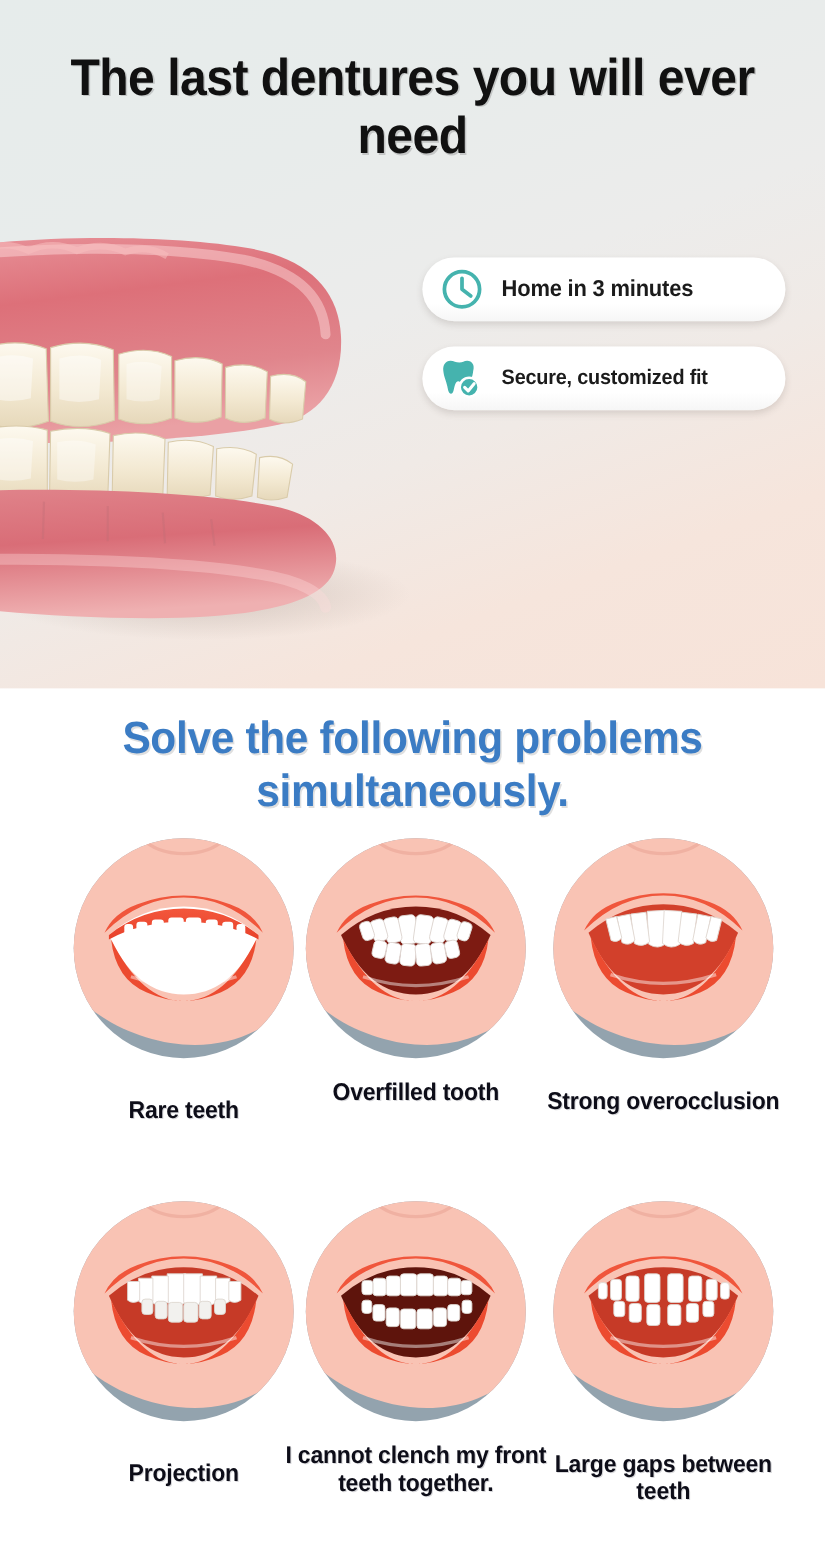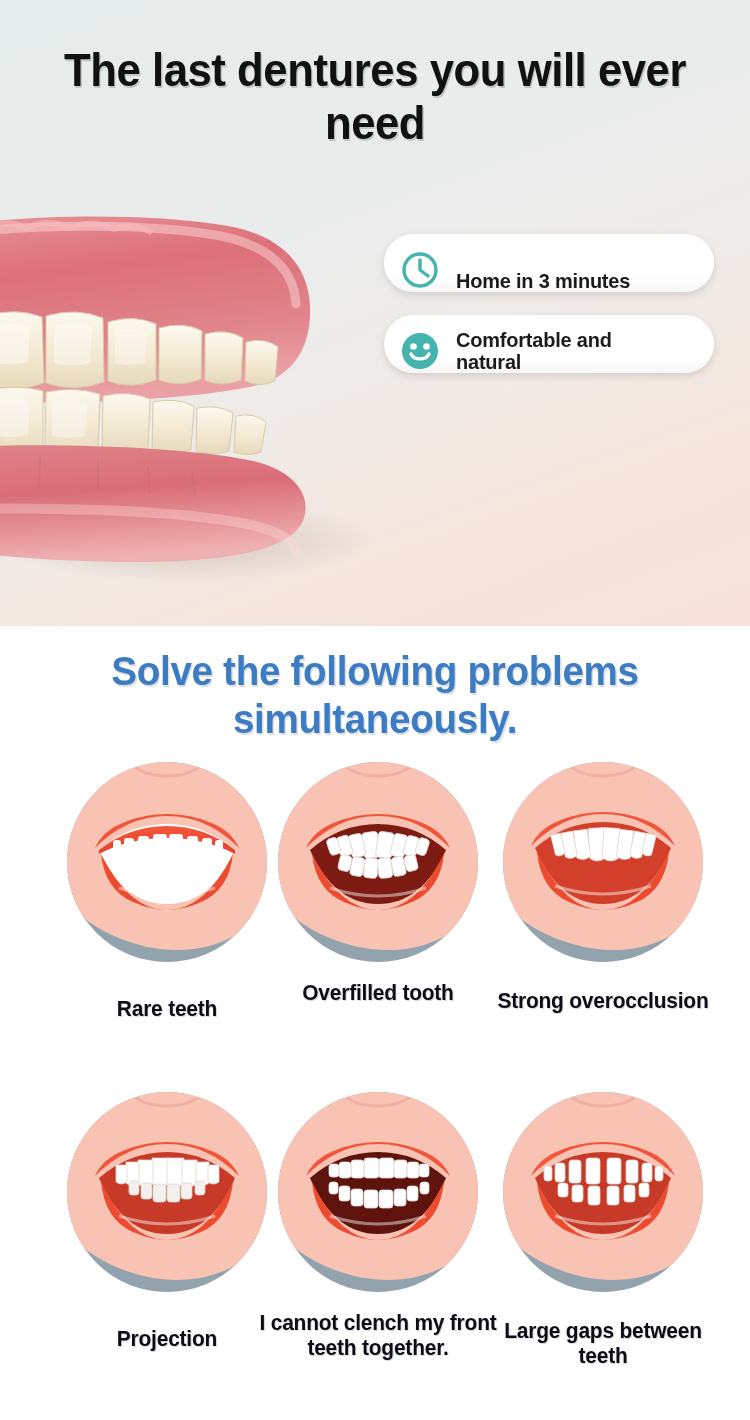--- a/index.html
+++ b/index.html
@@ -47,21 +47,21 @@
     position:absolute;
     left:384px; top:234px;
     width:400px;
   }
   .card {
     position:relative;
     height:58px;
     background:linear-gradient(180deg,#ffffff 0%,#ffffff 72%,#f6f6f6 100%);
     border-radius:29px;
     display:flex;
-    align-items:flex-end;
+    align-items:center;
     margin-bottom:23px;
     box-shadow:0 3px 7px rgba(90,80,70,0.18);
     padding-left:14px;
     width:330px;
   }
   .card .ico {
     width:44px; height:44px;
     flex:0 0 44px;
     display:flex; align-items:center; justify-content:center;
   }
@@ -224,33 +224,34 @@
     <div class="card">
       <span class="ico">
         <svg width="40" height="40" viewBox="0 0 40 40">
           <circle cx="20" cy="20" r="16" fill="none" stroke="#45b3ae" stroke-width="3.4"></circle>
           <path d="M20 10 L20 20 L28 26" fill="none" stroke="#45b3ae" stroke-width="3.4" stroke-linecap="round" stroke-linejoin="round"></path>
         </svg>
       </span>
       <span class="ctext">Home in 3 minutes</span>
     </div>
 
-
-    <div class="card">
+    <div class="card small">
       <span class="ico">
         <svg width="42" height="42" viewBox="0 0 42 42">
-          <circle cx="21" cy="21" r="18" fill="#45b3ae"></circle>
-          <circle cx="14.5" cy="16.5" r="3.3" fill="#ffffff"></circle>
-          <circle cx="27.5" cy="16.5" r="3.3" fill="#ffffff"></circle>
-          <path d="M12 24 C15 30.5 27 30.5 30 24" fill="none" stroke="#ffffff" stroke-width="3.4" stroke-linecap="round"></path>
+          <path d="M10.5 5 C6 5 3.5 9 4 14 c0.6 6 2.6 9 3.6 14 c0.7 3.6 1.2 7 3.4 7
+                   c2.4 0 2.4-4.4 3.6-8 c0.7-2.2 1.6-3.4 3-3.4 c1.4 0 2.3 1.2 3 3.4
+                   c1.2 3.6 1.2 8 3.6 8 c2.2 0 2.7-3.4 3.4-7 c1-5 3-8 3.6-14
+                   C32.7 9 30.2 5 25.7 5 c-3 0-4 1.6-7.1 1.6 C15.5 6.6 13.5 5 10.5 5 Z" fill="#45b3ae"></path>
+          <circle cx="27.5" cy="29" r="8.6" fill="#45b3ae" stroke="#ffffff" stroke-width="2.3"></circle>
+          <path d="M23.4 29.2 L26.6 32.4 L32 25.8" fill="none" stroke="#ffffff" stroke-width="2.8" stroke-linecap="round" stroke-linejoin="round"></path>
         </svg>
       </span>
-      <span class="ctext">Comfortable and
-natural</span>
+      <span class="ctext">Secure, customized fit</span>
     </div>
+
 
 
   </div>
 </div>
 
 <div class="problems">
 
   <div class="sec-title">Solve the following problems simultaneously.</div>
 
   <div class="grid">

